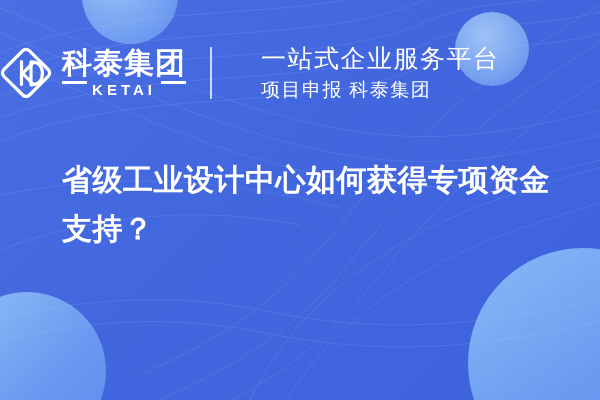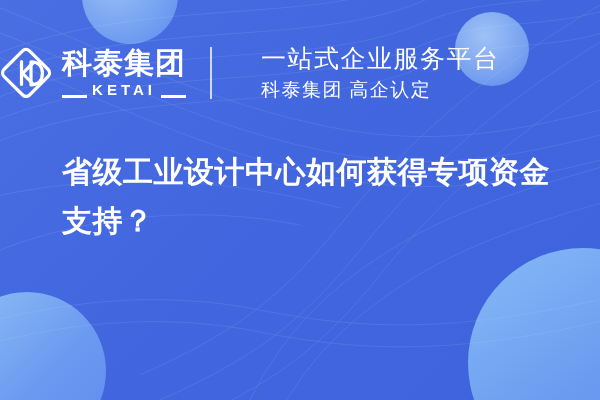--- a/index.html
+++ b/index.html
@@ -108,21 +108,21 @@
     font-size: 30px;
     font-weight: bold;
     color: #ffffff;
     letter-spacing: 1px;
     line-height: 1.05;
     white-space: nowrap;
   }
 
   .brand-en-row {
     display: flex;
-    align-items: flex-end;
+    align-items: flex-start;
     gap: 5px;
     margin-top: 2px;
   }
 
   .brand-en-dash {
     height: 3px;
     background: #ffffff;
     flex: 1 1 auto;
     min-width: 10px;
   }
@@ -165,21 +165,21 @@
     letter-spacing: 1.5px;
     line-height: 1.35;
     margin-top: 3px;
     white-space: nowrap;
   }
 
   
   .headline {
     position: absolute;
     left: 62px;
-    top: 148px;
+    top: 156px;
     width: 500px;
     font-size: 30px;
     font-weight: bold;
     color: #ffffff;
     line-height: 1.62;
     letter-spacing: 0.5px;
   }
 </style>
 </head>
 <body>
@@ -230,20 +230,20 @@
           <span class="brand-en">KETAI</span>
           <span class="brand-en-dash"></span>
         </div>
       </div>
     </div>
 
     <div class="divider"></div>
 
     <div class="tagline">
       <div class="tagline-main">一站式企业服务平台</div>
-      <div class="tagline-sub">科泰集团 高企认定</div>
+      <div class="tagline-sub">项目申报 科泰集团</div>
     </div>
 
   </div>
 
   <div class="headline">省级工业设计中心如何获得专项资金支持？</div>
 
 </div>
 
 </body></html>

